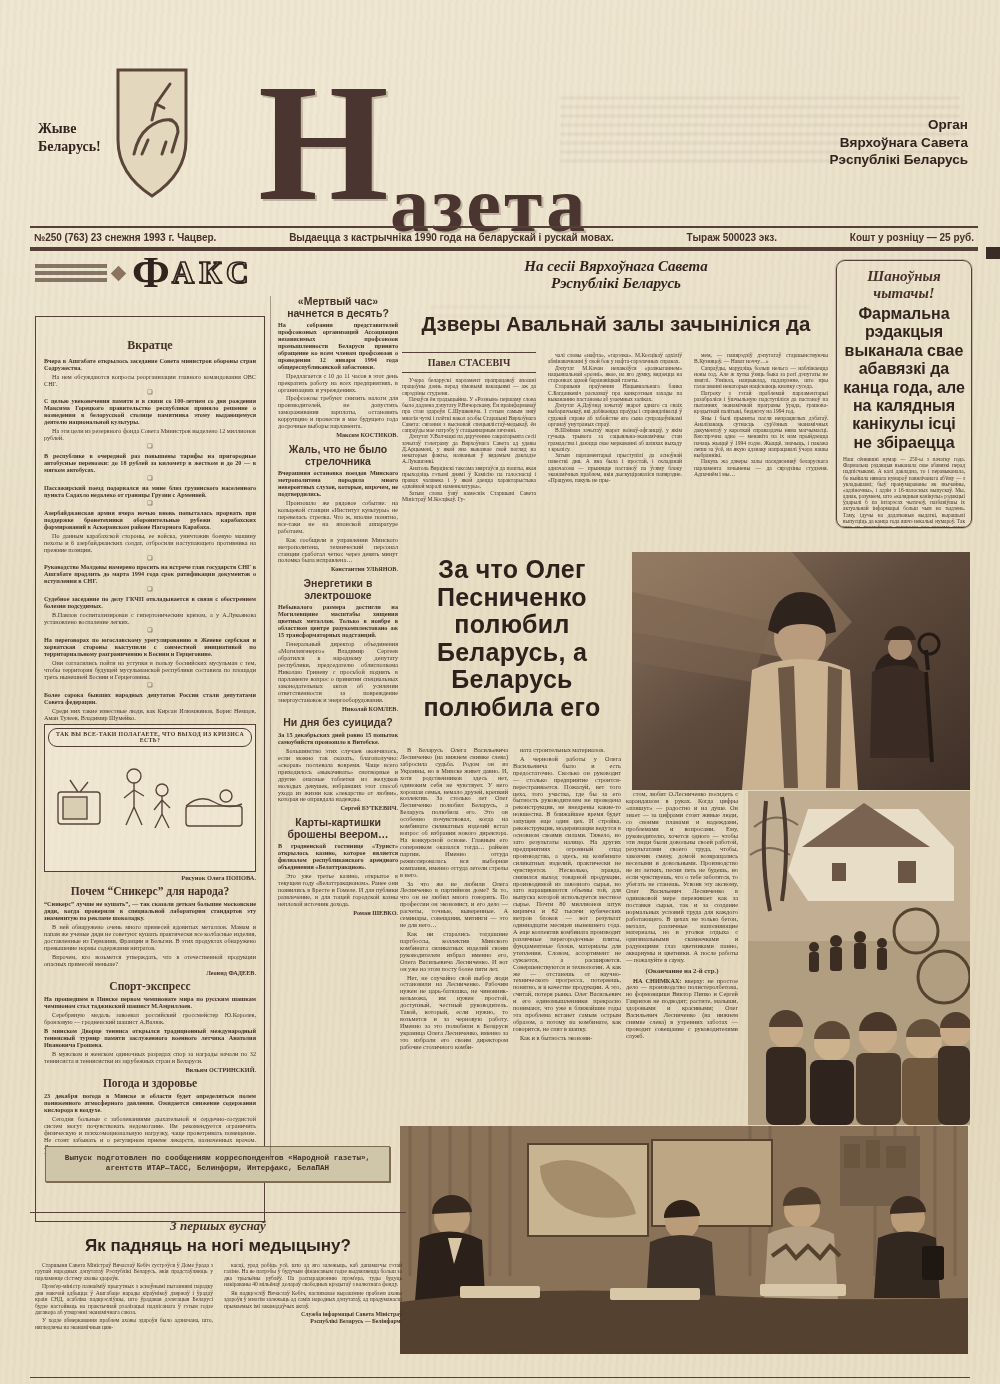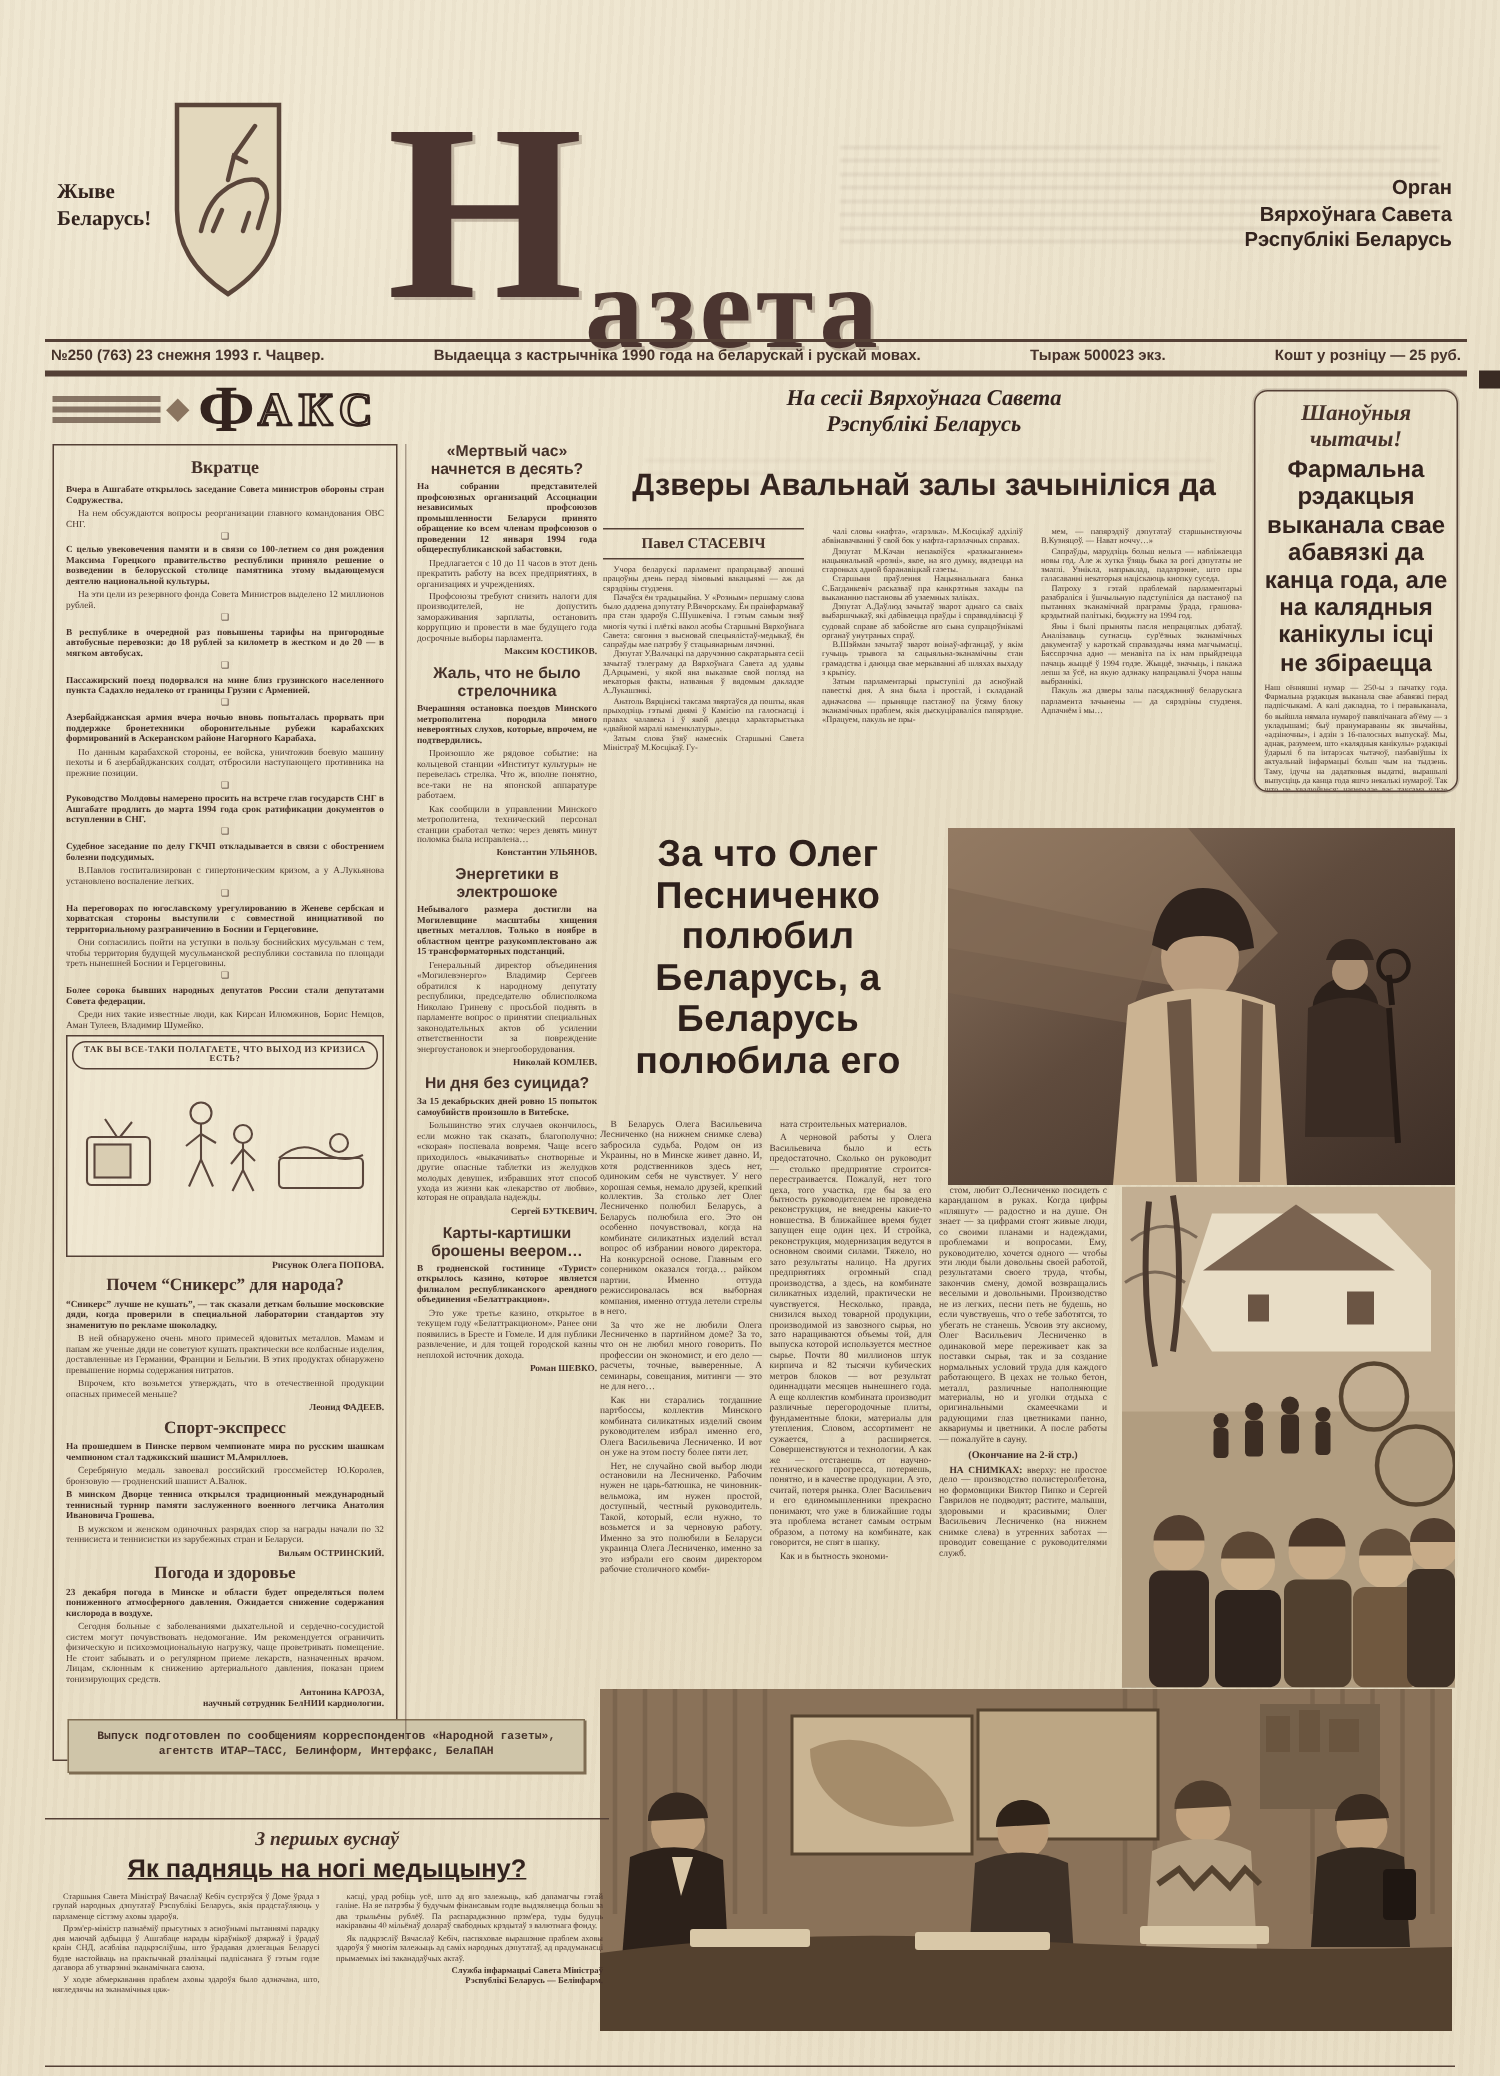--- a/index.html
+++ b/index.html
@@ -36,21 +36,21 @@
     font-family:"Liberation Sans",sans-serif;font-weight:bold;font-size:10px;
     display:flex;justify-content:space-between;align-items:center;padding:4px 4px;}
   
   .fakshead{display:flex;align-items:center;}
   .stripes{width:72px;display:flex;flex-direction:column;gap:3px;}
   .stripes i{height:4px;background:#6b5748;opacity:.8;}
   .diam{width:11px;height:11px;background:#8a745f;transform:rotate(45deg);margin:0 6px;}
   .fBig{font-size:44px;font-weight:bold;line-height:.8;color:var(--ink2);margin:0 2px;}
   .fAks{font-size:31px;font-weight:bold;letter-spacing:5px;color:var(--paper);
     -webkit-text-stroke:1.6px var(--ink2);text-shadow:1px 1px 0 var(--ink2);}
-  .vkbox{border:1.5px solid var(--rule);padding:6px 8px;font-size:6.2px;line-height:1.13;overflow:hidden;}
+  .vkbox{border:1.5px solid var(--rule);padding:20px 8px;font-size:6.2px;line-height:1.13;overflow:hidden;margin-top:20px;}
   .vkbox h3{margin:2px 0 4px;text-align:center;font-size:12px;}
   .lead{font-weight:bold;}
   .body-ind{text-indent:8px;}
   .vk-item::after{content:"❑";display:block;text-align:center;font-size:6px;margin:2px 0;color:var(--ink);}
   .vk-list .vk-item:last-child::after{content:"";}
   p:empty{display:none;}
   .author{text-align:right;font-weight:bold;margin:2px 0 3px;}
   .sechead{font-size:11.5px;font-weight:bold;text-align:center;margin:4px 0 3px;line-height:1.05;}
   .cartoon{border:1px solid var(--rule);height:146px;margin:3px 0 2px;position:relative;background:rgba(255,250,235,.35);}
   .bubble{border:1px solid var(--rule);border-radius:9px;margin:3px;padding:2px 4px;
@@ -453,21 +453,21 @@
       <g fill="#d9c8a8">
           <rect x="60" y="160" width="80" height="12" rx="2"></rect>
           <rect x="210" y="162" width="90" height="12" rx="2"></rect>
           <rect x="360" y="158" width="86" height="12" rx="2"></rect>
         </g>
     </svg>
   </div>
 
   <div class="abs hr" style="left:30px;top:1212px;width:376px;"></div>
   <div class="abs mkicker" style="left:30px;top:1218px;width:376px;">З першых вуснаў</div>
-  <div class="abs mhead" style="left:30px;top:1236px;width:376px;text-decoration:underline;">Як падняць на ногі медыцыну?</div>
+  <div class="abs mhead" style="left:30px;top:1236px;width:376px;">Як падняць на ногі медыцыну?</div>
 
   <div class="abs mcol just" style="left:35px;top:1262px;width:178px;height:104px;">
 
   <p class="just">Старшыня Савета Міністраў Вячаслаў Кебіч сустрэўся ў Доме ўрада з групай народных дэпутатаў Рэспублікі Беларусь, якія прадстаўляюць у парламенце сістэму аховы здароўя.</p>
       <p class="just">Прэм'ер-міністр пазнаёміў прысутных з асноўнымі пытаннямі парадку дня маючай адбыцца ў Ашгабаце нарады кіраўнікоў дзяржаў і ўрадаў краін СНД, асабліва падкрэсліўшы, што ўрадавая дэлегацыя Беларусі будзе настойваць на практычнай рэалізацыі падпісанага ў гэтым годзе дагавора аб утварэнні эканамічнага саюза.</p>
       <p class="just">У ходзе абмеркавання праблем аховы здароўя было адзначана, што, нягледзячы на эканамічныя цяж-</p>
     </div>
   <div class="abs mcol just" style="left:224px;top:1262px;width:178px;height:104px;">
     <div>
 

